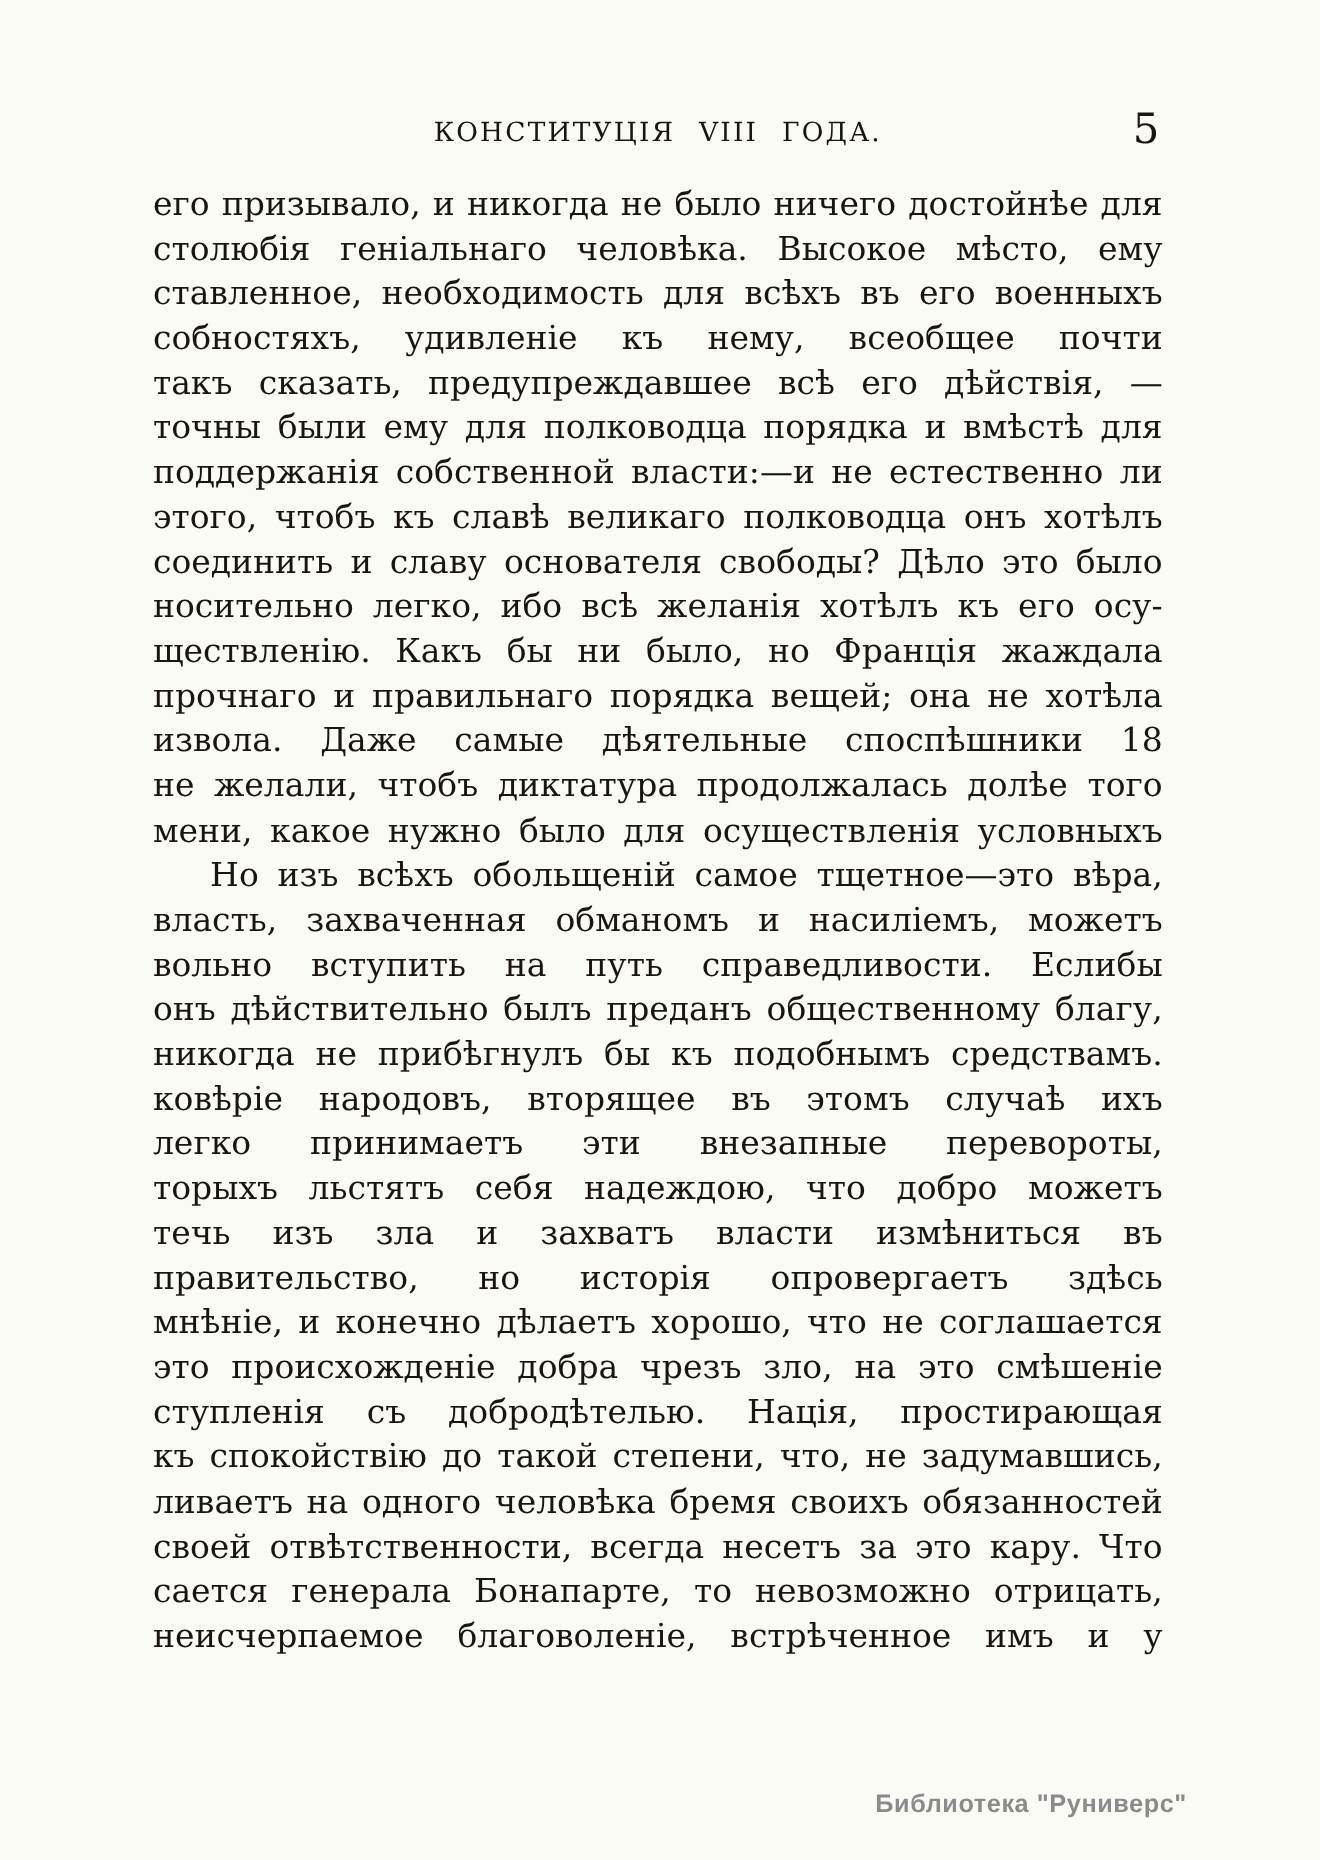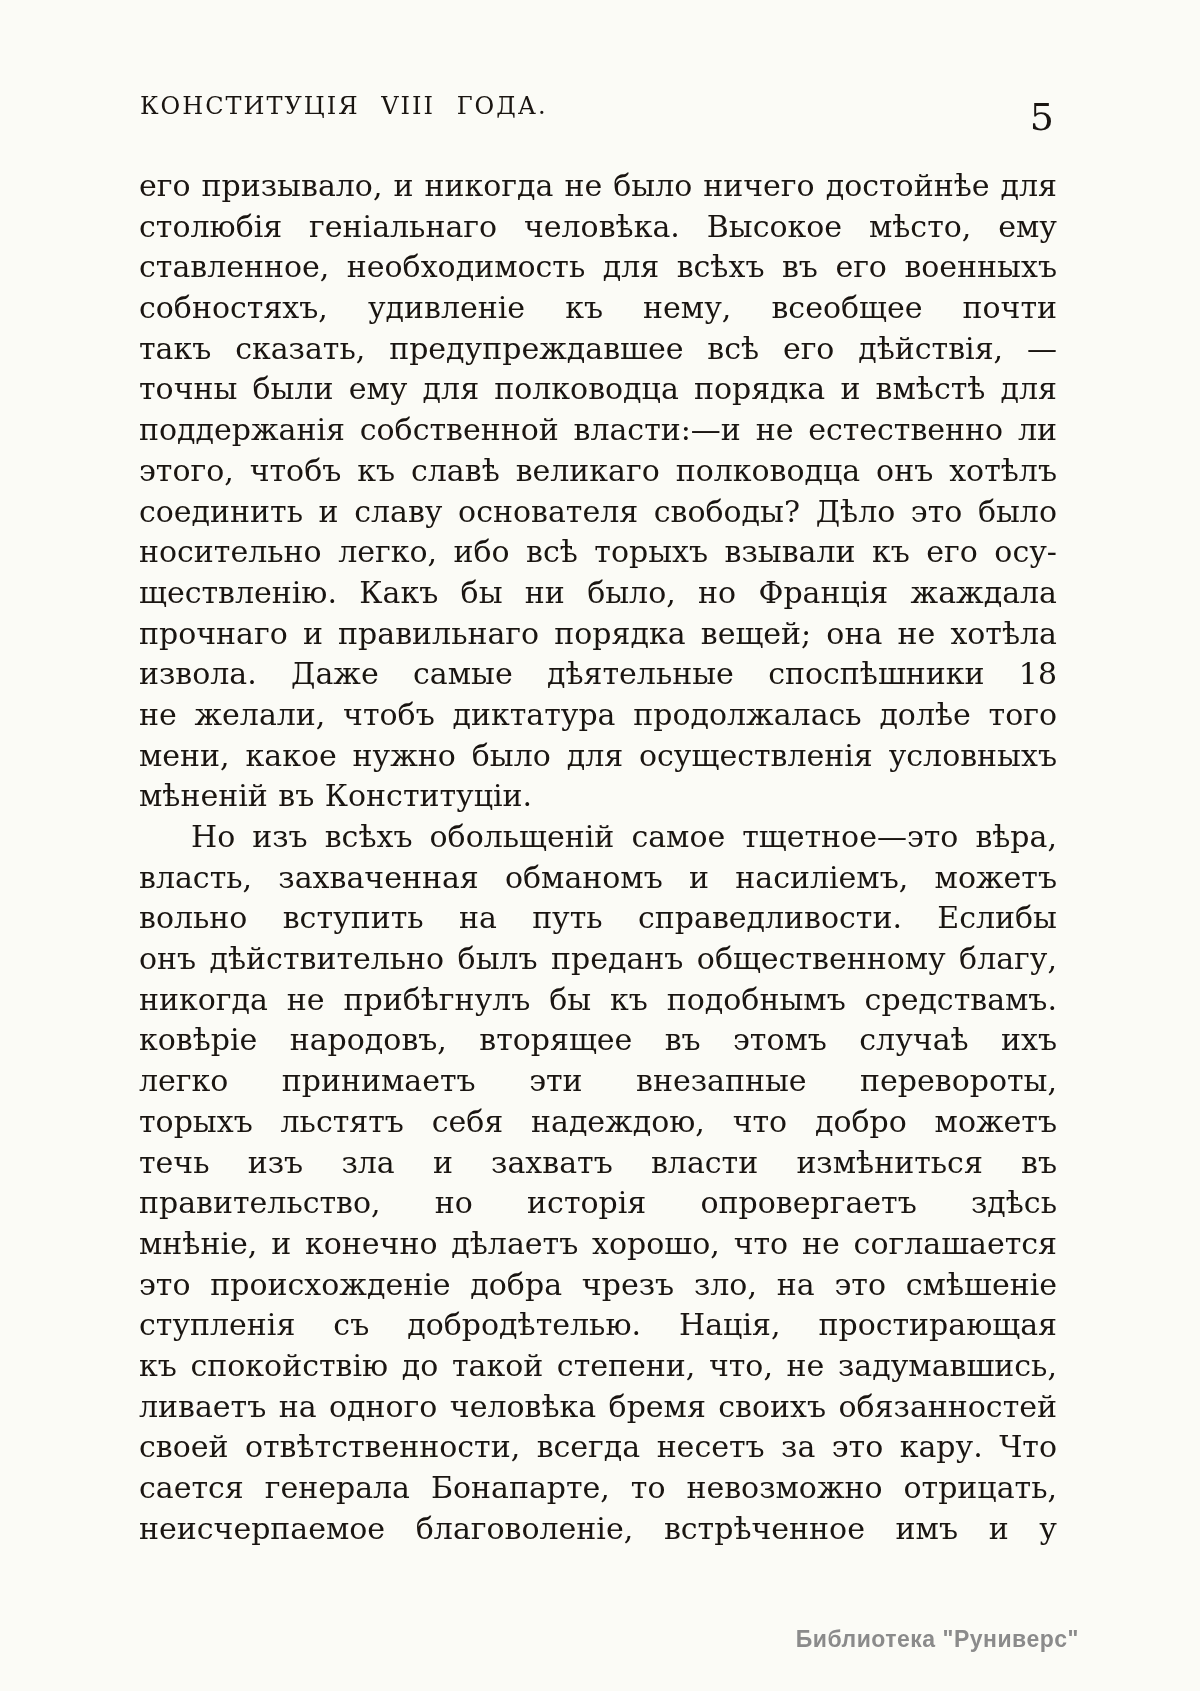--- a/index.html
+++ b/index.html
@@ -11,24 +11,24 @@
     position: relative;
     width: 1200px;
     height: 1691px;
     background: #fbfbf6;
     overflow: hidden;
     color: #1a1511;
     font-family: "DejaVu Serif", serif;
   }
   .running-title {
     position: absolute;
-    top: 92px;
+    top: 106px;
     left: 140px;
     width: 916px;
-    text-align: left;
+    text-align: center;
     font-size: 24px;
     letter-spacing: 2px;
     word-spacing: 12px;
     color: #1a1511;
   }
   .page-number {
     position: absolute;
     top: 98px;
     right: 146px;
     font-size: 38px;
@@ -79,27 +79,26 @@
   <div class="body-text">
     <div class="line">его призывало, и никогда не было ничего достойнѣе для че-</div>
     <div class="line">столюбія геніальнаго человѣка. Высокое мѣсто, ему предо-</div>
     <div class="line">ставленное, необходимость для всѣхъ въ его военныхъ спо-</div>
     <div class="line">собностяхъ, удивленіе къ нему, всеобщее почти согласіе,</div>
     <div class="line">такъ сказать, предупреждавшее всѣ его дѣйствія, — доста-</div>
     <div class="line">точны были ему для полководца порядка и вмѣстѣ для</div>
     <div class="line">поддержанія собственной власти:—и не естественно ли послѣ</div>
     <div class="line">этого, чтобъ къ славѣ великаго полководца онъ хотѣлъ при-</div>
     <div class="line">соединить и славу основателя свободы? Дѣло это было от-</div>
-    <div class="line">носительно легко, ибо всѣ торыхъ взывали къ его осу-</div>
+    <div class="line">носительно легко, ибо всѣ желанія хотѣлъ къ его осу-</div>
     <div class="line">ществленію. Какъ бы ни было, но Франція жаждала тогда</div>
     <div class="line">прочнаго и правильнаго порядка вещей; она не хотѣла про-</div>
     <div class="line">извола. Даже самые дѣятельные споспѣшники 18 брюмэра</div>
     <div class="line">не желали, чтобъ диктатура продолжалась долѣе того вре-</div>
     <div class="line">мени, какое нужно было для осуществленія условныхъ из-</div>
-    <div class="line para-end">мѣненій въ Конституціи.</div>
     <div class="line indent">Но изъ всѣхъ обольщеній самое тщетное—это вѣра, что</div>
     <div class="line">власть, захваченная обманомъ и насиліемъ, можетъ добро-</div>
     <div class="line">вольно вступить на путь справедливости. Еслибы Наполе-</div>
     <div class="line">онъ дѣйствительно былъ преданъ общественному благу, онъ</div>
     <div class="line">никогда не прибѣгнулъ бы къ подобнымъ средствамъ. Лег-</div>
     <div class="line">ковѣріе народовъ, вторящее въ этомъ случаѣ ихъ слабости.</div>
     <div class="line">легко принимаетъ эти внезапные перевороты, вслѣдствіе ко-</div>
     <div class="line">торыхъ льстятъ себя надеждою, что добро можетъ проис-</div>
     <div class="line">течь изъ зла и захватъ власти измѣниться въ благодѣтельное</div>
     <div class="line">правительство, но исторія опровергаетъ здѣсь обыкновенное</div>

